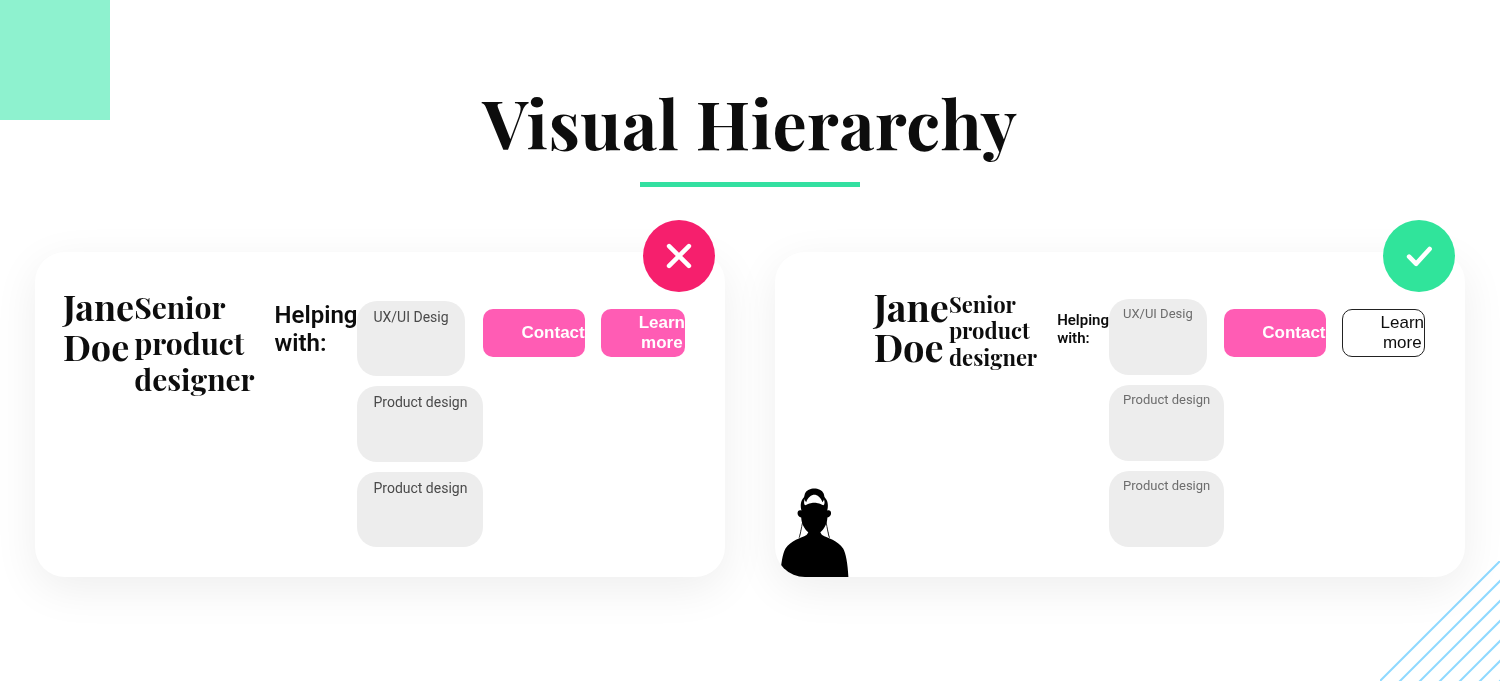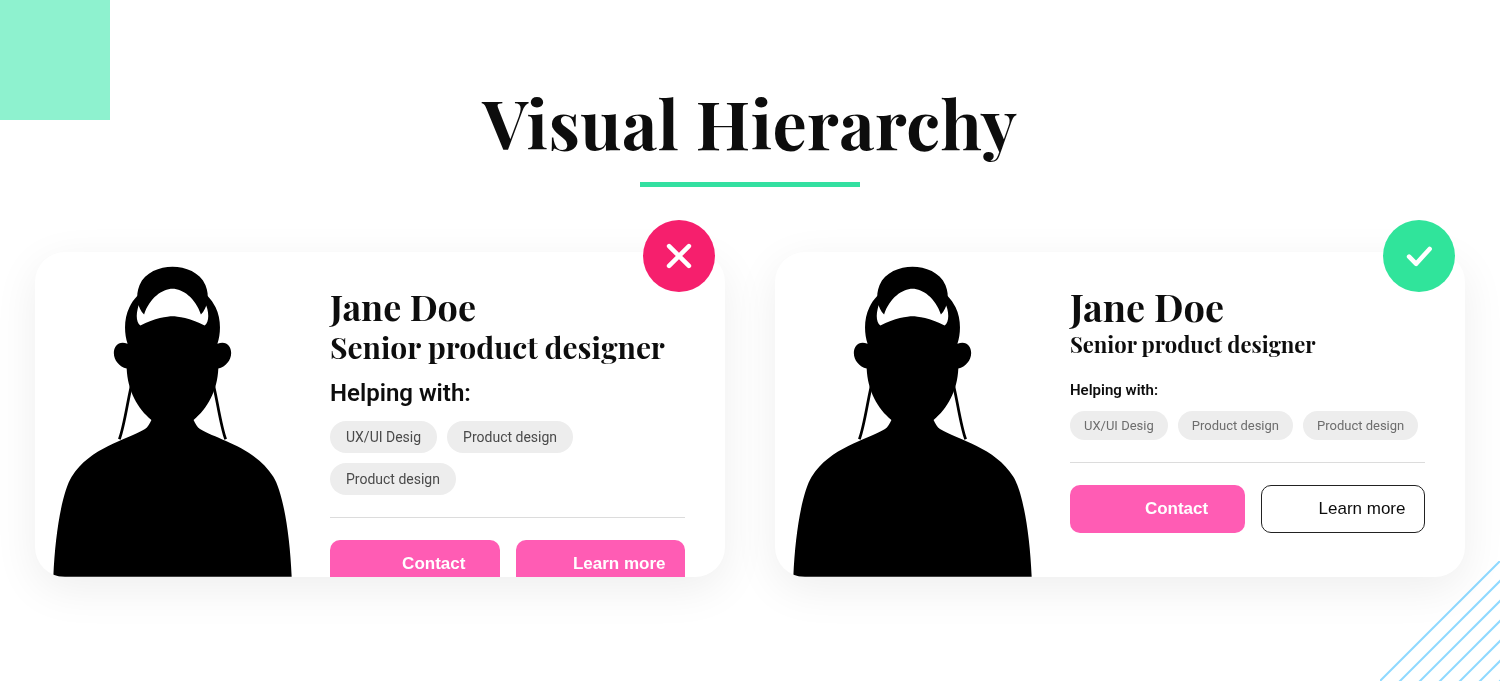--- a/index.html
+++ b/index.html
@@ -88,24 +88,25 @@
     position: relative;
     display: flex;
     align-items: flex-end;
     justify-content: center;
   }
   .avatar-col svg { width: 100%; height: auto; display: block; }
   .content-col {
     flex: 1;
     padding: 35px 40px 30px 20px;
     display: flex;
-    flex-direction: column;
+    flex-direction: row;
+    justify-content: space-between;
   }
   .serif { font-family: "Didot", "Bodoni MT", "Playfair Display", Georgia, serif; font-weight: 700; color: #0d0d0d; }
-  .sans { font-family: -apple-system, BlinkMacSystemFont, "Segoe UI", Roboto, sans-serif; color: #0d0d0d; }
+  .sans { font-family: -apple-system, BlinkMacSystemFont, "Segoe UI", Roboto, sans-serif; color: #0d0d0d; margin-left: 20px; }
 
   
   .bad .name { font-size: 36px; line-height: 1.1; }
   .bad .role { font-size: 30px; line-height: 1.2; margin-top: 2px; }
   .bad .helping { font-size: 24px; font-weight: 600; margin-top: 14px; }
   .bad .tags { margin-top: 14px; }
   .bad .tag { font-size: 14px; padding: 8px 16px; color: #4a4a4a; }
 
   
   .good .name { font-size: 38px; line-height: 1.05; }

